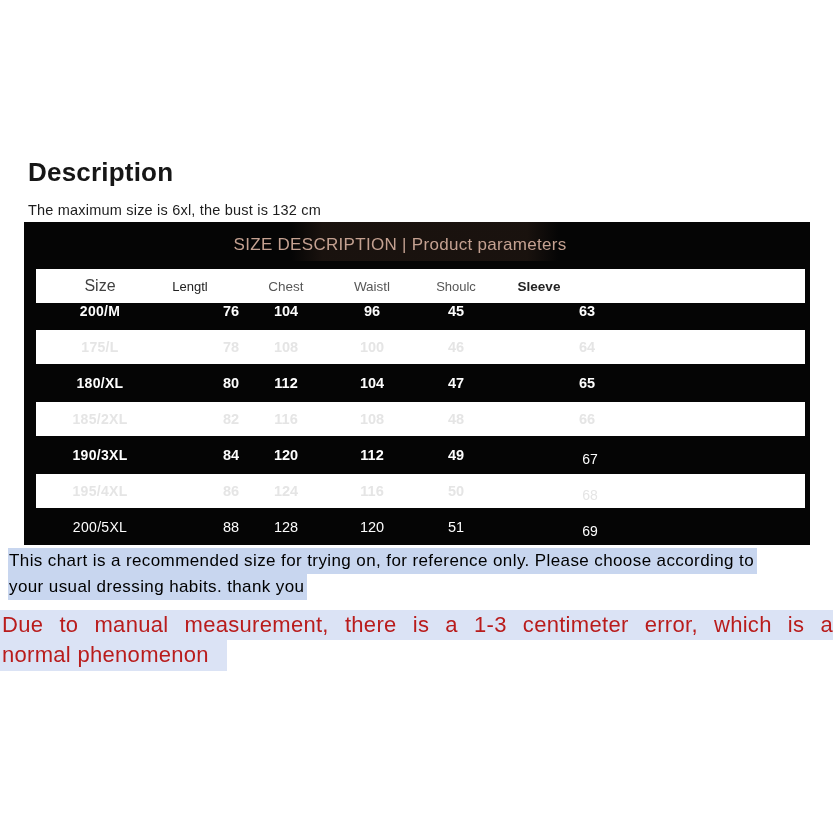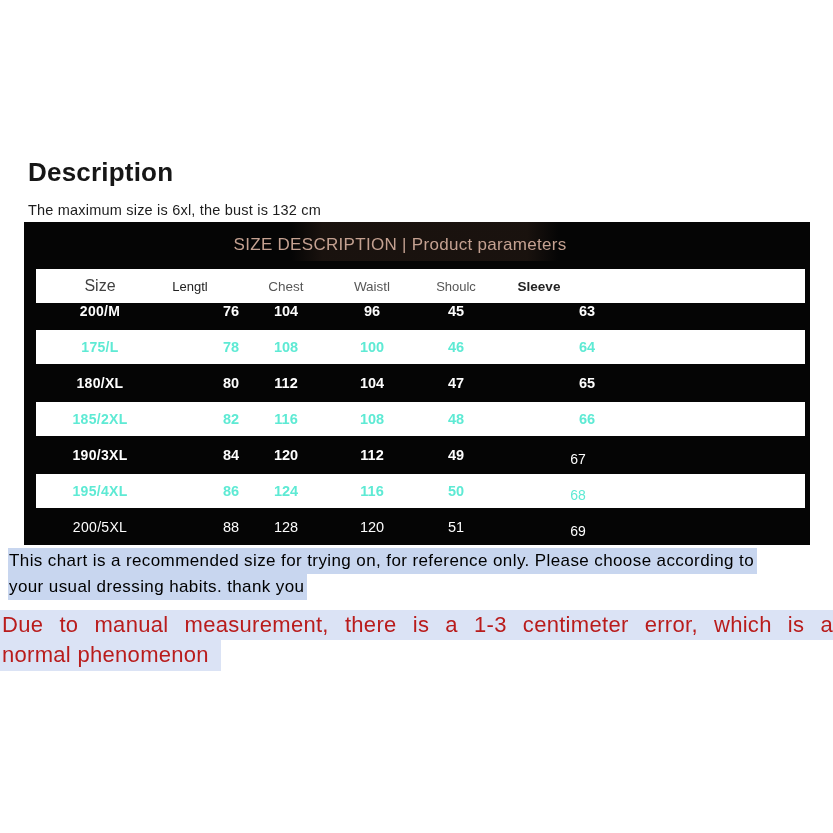--- a/index.html
+++ b/index.html
@@ -25,37 +25,37 @@
   .hc3{left:348px;font-size:13.5px;color:#575757;}
   .hc4{left:432px;font-size:13px;color:#575757;}
   .hc5{left:515px;font-size:13.5px;font-weight:700;color:#232323;}
 
   .rows{position:absolute;left:0;right:0;top:71px;bottom:0;}
   .trow{position:relative;height:36px;}
   .trow.light::before{content:'';position:absolute;left:12px;right:5px;top:1px;bottom:1px;background:#fff;}
   .trow .cell{position:absolute;top:50%;transform:translate(-50%,-50%);z-index:1;white-space:nowrap;
     font-weight:700;font-size:14.5px;}
   .trow.dark .cell{color:#fdfdfd;}
-  .trow.light .cell{color:#5eead4;}
+  .trow.light .cell{color:#e5e5e5;}
   .trow .c0{left:76px;font-size:14px;letter-spacing:.3px;}
   .trow .c1{left:172px;margin-left:35px;}
   .trow .c2{left:262px;}
   .trow .c3{left:348px;}
   .trow .c4{left:432px;}
   .trow .c5{left:515px;margin-left:48px;}
-  .trow:nth-child(n+5) .c5{top:calc(50% + 4px);left:506px;font-weight:400;font-size:14px;}
+  .trow:nth-child(n+5) .c5{top:calc(50% + 4px);left:518px;font-weight:400;font-size:14px;}
   .trow:nth-child(7) .cell{font-weight:400;}
 
   
   .fit-note{position:absolute;left:8px;top:548px;font-size:17px;line-height:23px;color:#000;letter-spacing:.4px;}
   .fit-note .hl{background:#c8d6ef;display:inline-block;padding:1px 3px 2px 1px;}
 
   .measure-note{position:absolute;left:0;top:610px;width:833px;font-size:22px;line-height:27px;color:#b91c1c;letter-spacing:.3px;}
   .measure-note .jline{display:block;background:#dbe3f5;text-align:justify;text-align-last:justify;padding:1px 0 2px 2px;box-sizing:border-box;width:833px;}
-  .measure-note .lline{background:#dbe3f5;display:inline-block;padding:1px 12px 3px 2px;margin-top:0px;}
+  .measure-note .lline{background:#dbe3f5;display:inline-block;padding:1px 18px 3px 2px;margin-top:0px;}
 </style>
 </head>
 <body>
 
 <div class="page">
 
   <div class="heading">Description</div>
   <div class="subtitle">The maximum size is 6xl, the bust is 132 cm</div>
 
   <div class="stable">

